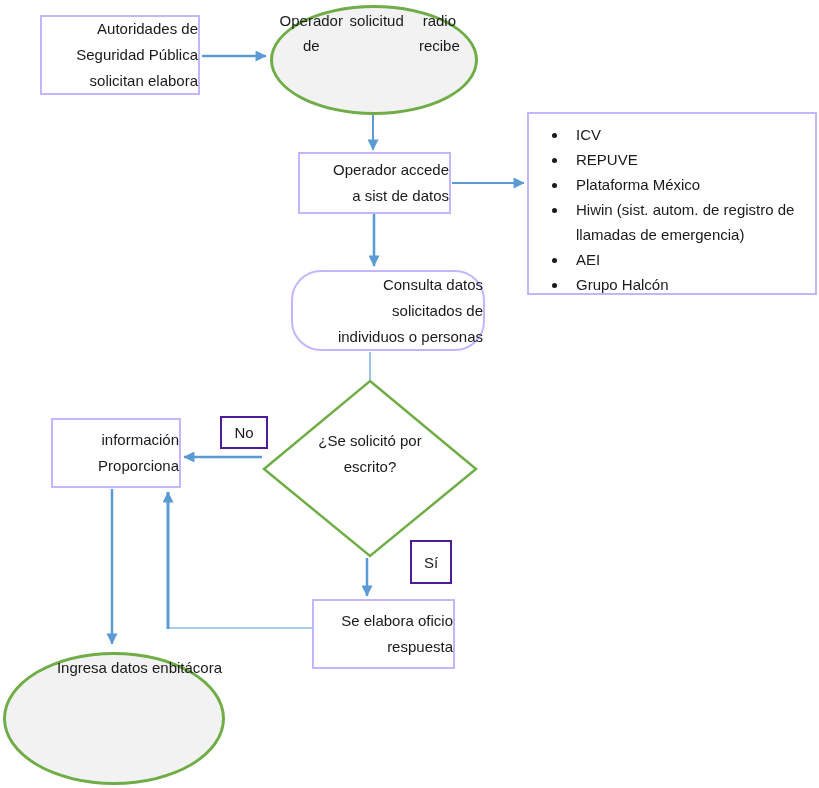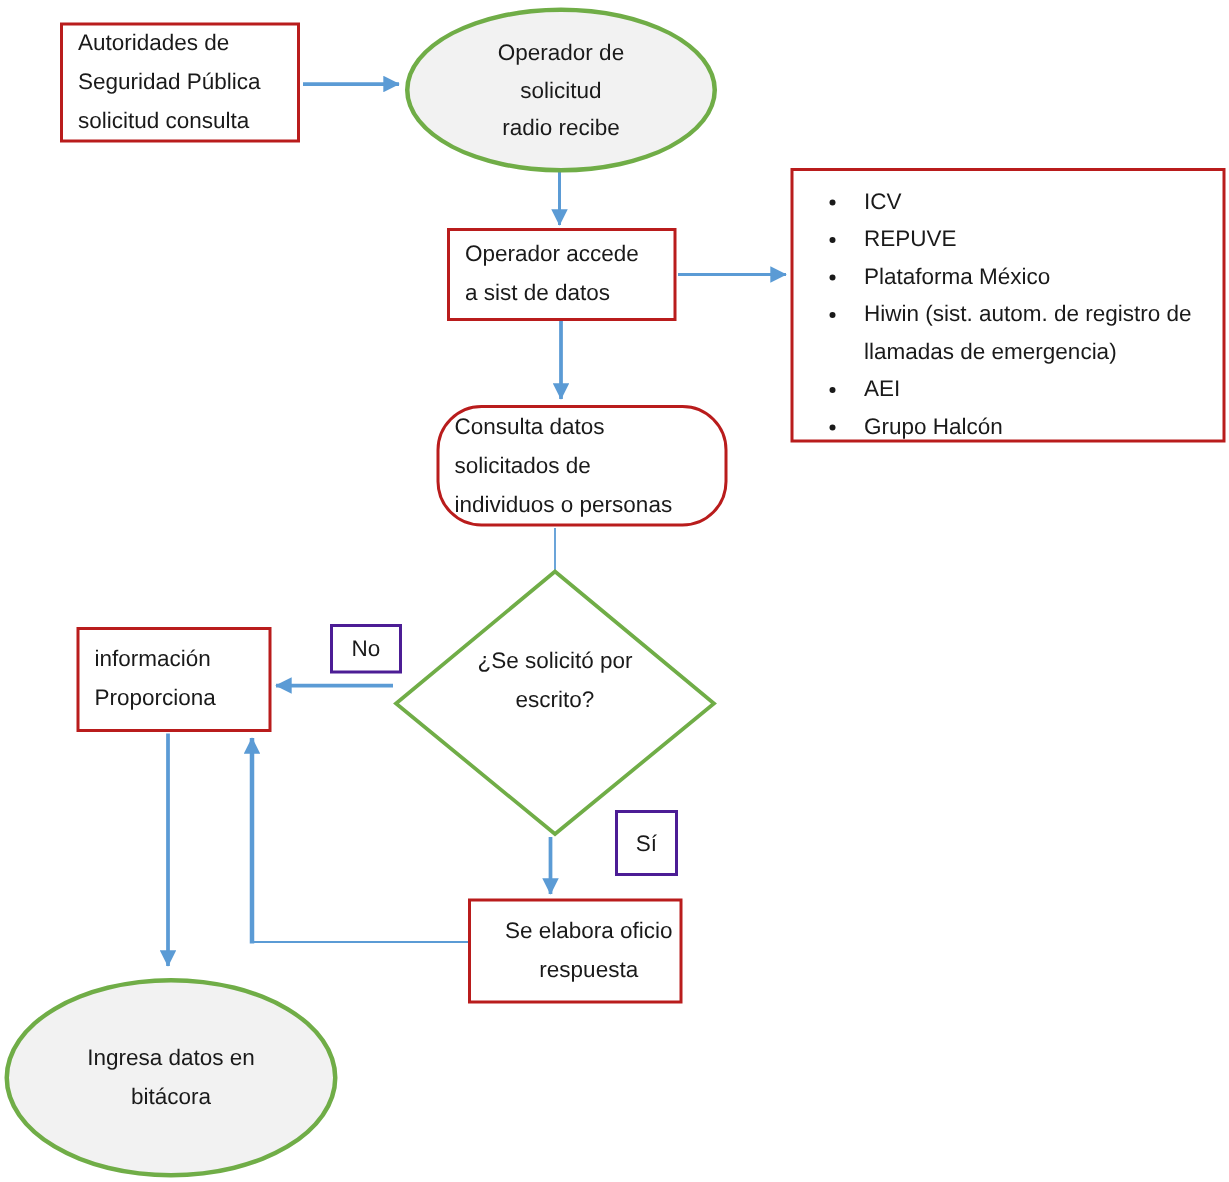--- a/index.html
+++ b/index.html
@@ -19,38 +19,39 @@
   .connectors {
     position: absolute;
     left: 0; top: 0;
     width: 819px; height: 788px;
     z-index: 1;
   }
   .node {
     position: absolute;
     z-index: 2;
     background: #ffffff;
-    border: 2px solid #b91c1c;
+    border: 2px solid #c4b5fd;
     display: flex;
     flex-direction: column;
     justify-content: center;
     line-height: 26px;
+    align-items: flex-end;
   }
   .node .ln { display: block; }
   .pad-left { padding-left: 10px; text-align: left; }
   .centered { text-align: center; }
   .terminator {
     position: absolute;
     z-index: 2;
     background: #f2f2f2;
     border: 3px solid #70ad47;
     border-radius: 50%;
     display: flex;
-    flex-direction: column;
-    justify-content: center;
+    flex-direction: row;
+    justify-content: flex-end;
     text-align: center;
     line-height: 25px;
   }
   .edge-label {
     position: absolute;
     z-index: 3;
     background: #ffffff;
     border: 2px solid #4c1d95;
     display: flex;
     align-items: center;
@@ -92,21 +93,21 @@
     <line x1="313" y1="628" x2="167" y2="628" stroke="#5b9bd5" stroke-width="1.2"></line>
     <line x1="168" y1="629" x2="168" y2="492" stroke="#5b9bd5" stroke-width="3" marker-end="url(#ah)"></line>
     <line x1="112" y1="489" x2="112" y2="644" stroke="#5b9bd5" stroke-width="2.5" marker-end="url(#ah)"></line>
 
     <polygon points="370,381 476,469 370,556 264,469" fill="#ffffff" stroke="#70ad47" stroke-width="2.5"></polygon>
   </svg>
 
   <div class="node pad-left" style="left:40px; top:15px; width:160px; height:80px;">
     <span class="ln">Autoridades de</span>
     <span class="ln">Seguridad Pública</span>
-    <span class="ln">solicitud consulta</span>
+    <span class="ln">solicitan elabora</span>
   </div>
 
   <div class="terminator" style="left:270px; top:5px; width:208px; height:110px;">
     <span class="ln">Operador de</span>
     <span class="ln">solicitud</span>
     <span class="ln">radio recibe</span>
   </div>
 
   <div class="node pad-left" style="left:298px; top:152px; width:153px; height:62px;">
     <span class="ln">Operador accede</span>

